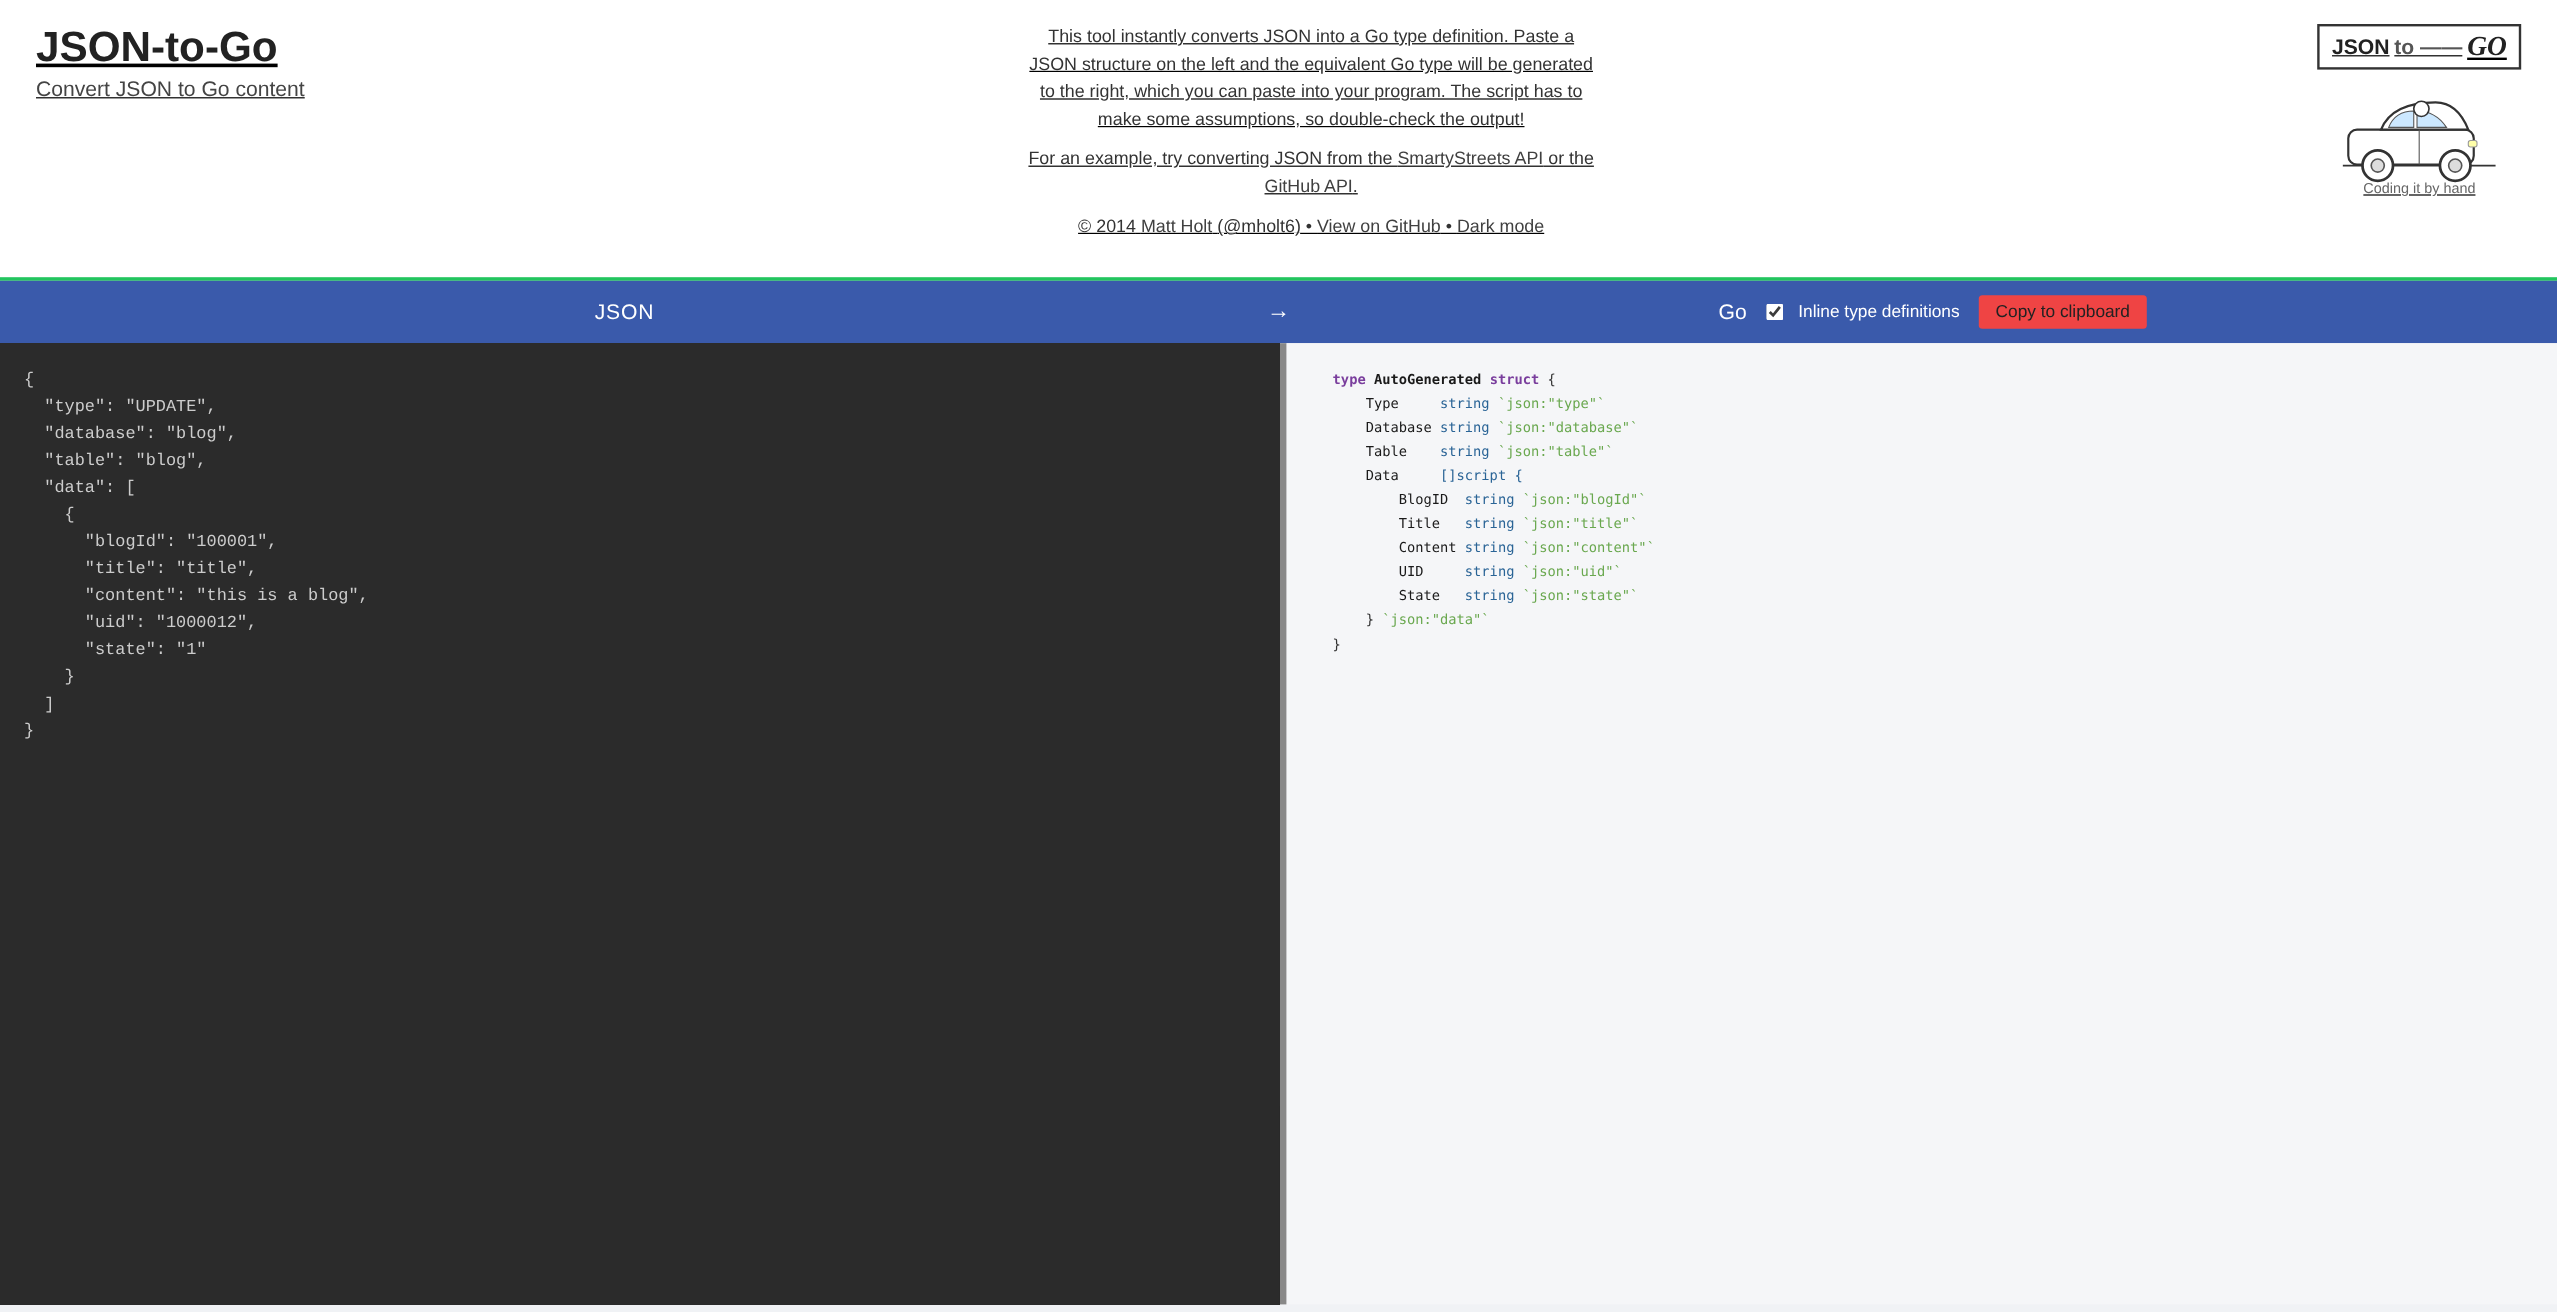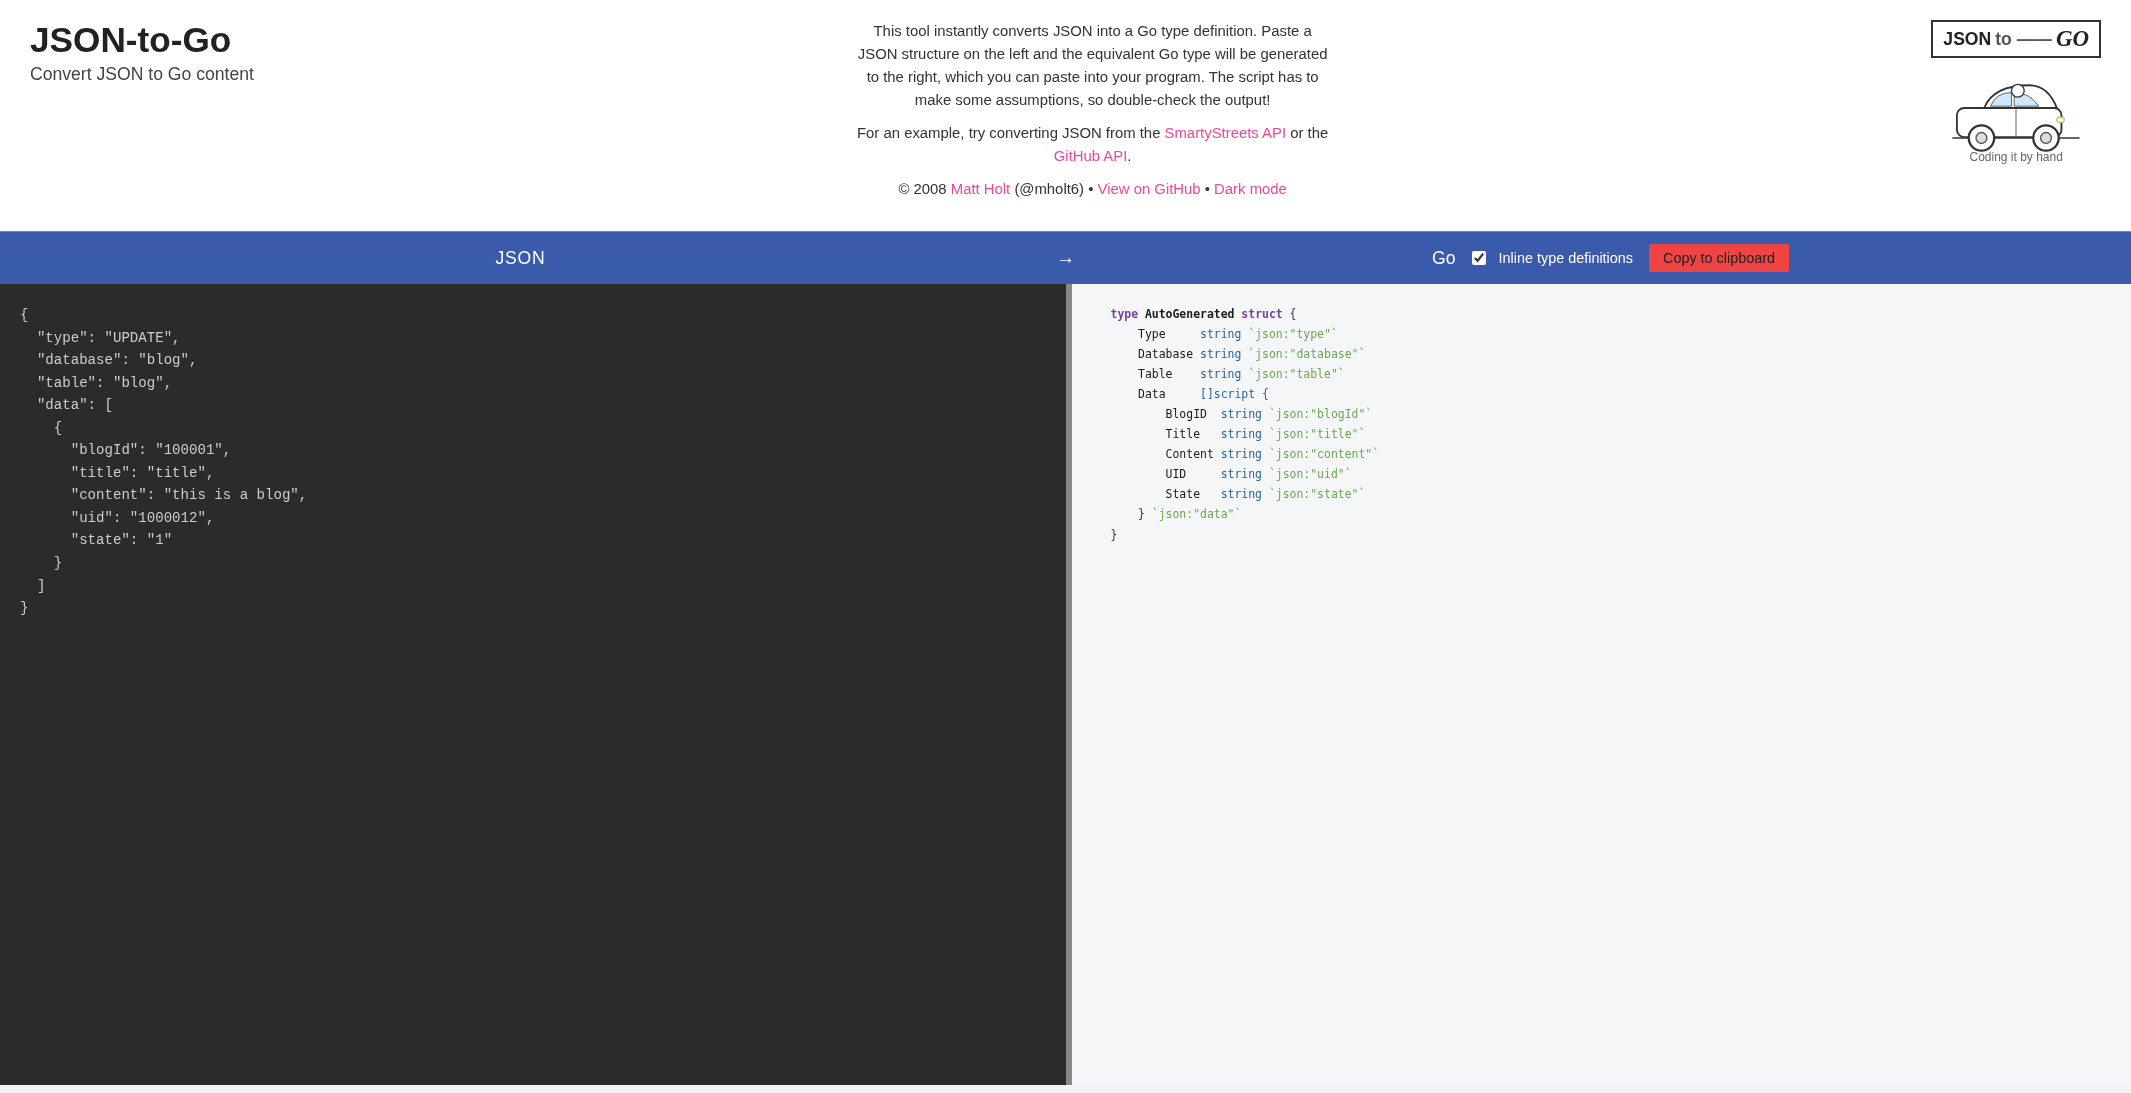--- a/index.html
+++ b/index.html
@@ -5,42 +5,43 @@
     * { box-sizing: border-box; margin: 0; padding: 0; }
     body { font-family: Arial, sans-serif; background: #f0f2f5; min-height: 100vh; }
 
     
     .header {
       background: #fff;
       padding: 20px 30px;
       display: flex;
       align-items: flex-start;
       justify-content: space-between;
-      border-bottom: 1px solid #22c55e;
+      border-bottom: 3px solid #22c55e;
+      text-decoration: underline;
     }
     .header-left h1 {
       font-size: 2.2em;
       font-weight: bold;
       color: #222;
       margin-bottom: 4px;
     }
     .header-left h2 {
       font-size: 1.1em;
       font-weight: normal;
       color: #444;
     }
     .header-center {
       max-width: 520px;
       font-size: 0.93em;
       color: #333;
       line-height: 1.55;
       padding: 0 20px;
     }
     .header-center p { margin-bottom: 10px; text-align: center; }
-    .header-center a { color: #ec4899; text-decoration: none; }
+    .header-center a { color: #404040; text-decoration: none; }
     .header-right {
       display: flex;
       align-items: center;
       gap: 10px;
     }
     
     .logo-box {
       border: 2px solid #333;
       padding: 4px 10px;
       font-size: 1.1em;
@@ -178,21 +179,21 @@
 
 <div class="header">
   <div class="header-left">
     <h1>JSON-to-Go</h1>
     <h2>Convert JSON to Go content</h2>
   </div>
 
   <div class="header-center">
     <p>This tool instantly converts JSON into a Go type definition. Paste a JSON structure on the left and the equivalent Go type will be generated to the right, which you can paste into your program. The script has to make some assumptions, so double-check the output!</p>
     <p>For an example, try converting JSON from the <a href="#">SmartyStreets API</a> or the <a href="#">GitHub API</a>.</p>
-    <p><span>© 2008</span> <a href="#">Matt Holt</a> <span>(@mholt6)</span> • <a href="#">View on GitHub</a> • <a href="#">Dark mode</a></p>
+    <p><span>© 2014</span> <a href="#">Matt Holt</a> <span>(@mholt6)</span> • <a href="#">View on GitHub</a> • <a href="#">Dark mode</a></p>
   </div>
 
   <div class="header-right">
     <div style="display:flex; flex-direction:column; align-items:center;">
       <div class="logo-box">
         <span>JSON</span>
         <span class="arrow-logo">to ——</span>
         <span style="font-style:italic; font-size:1.3em; font-family: serif;">GO</span>
       </div>
 

